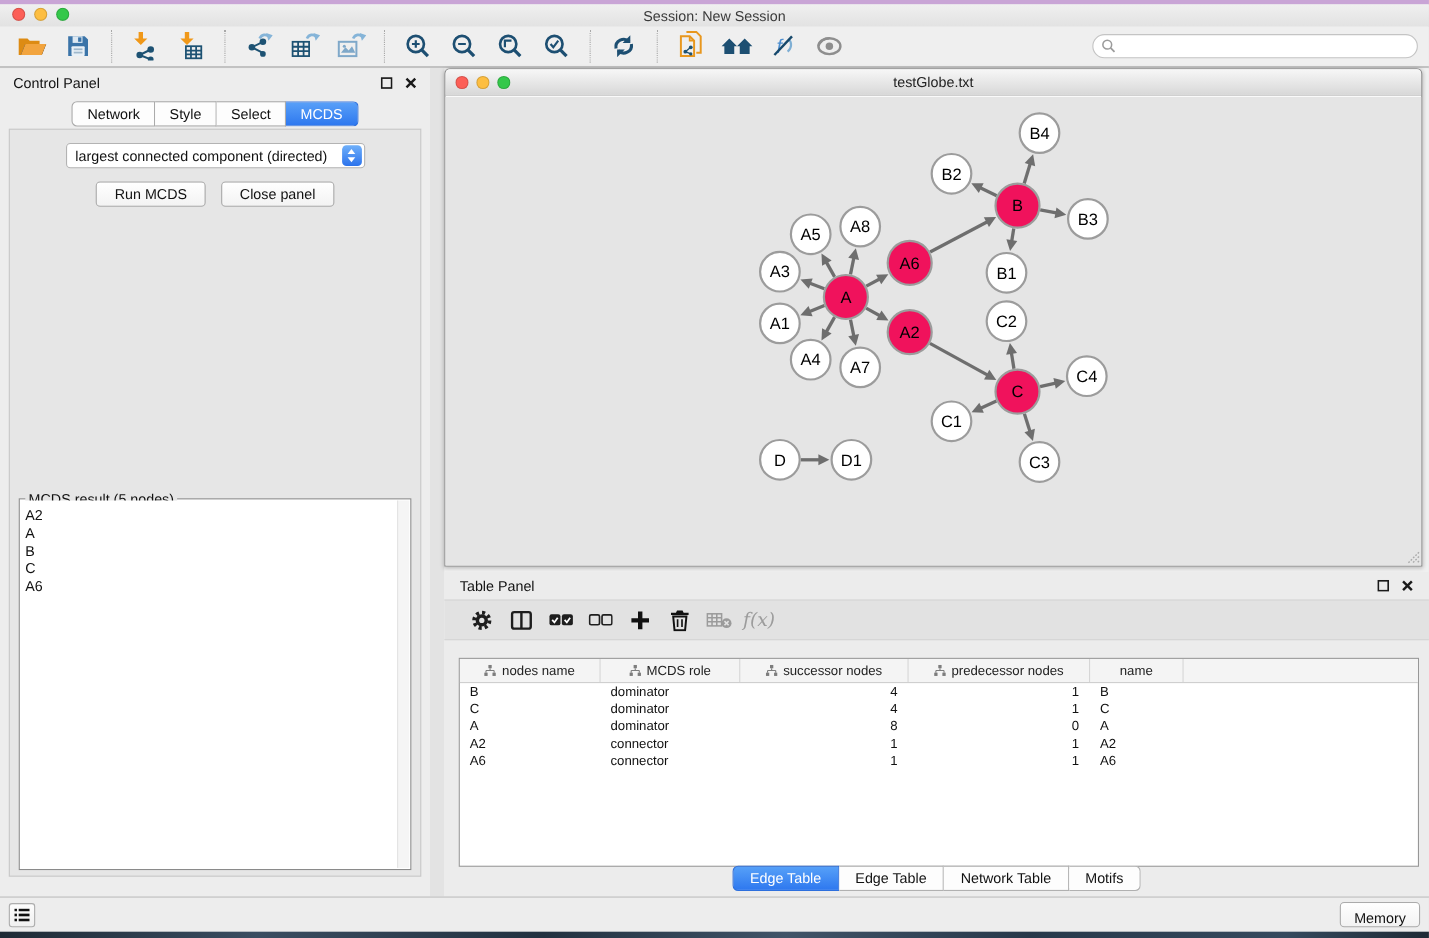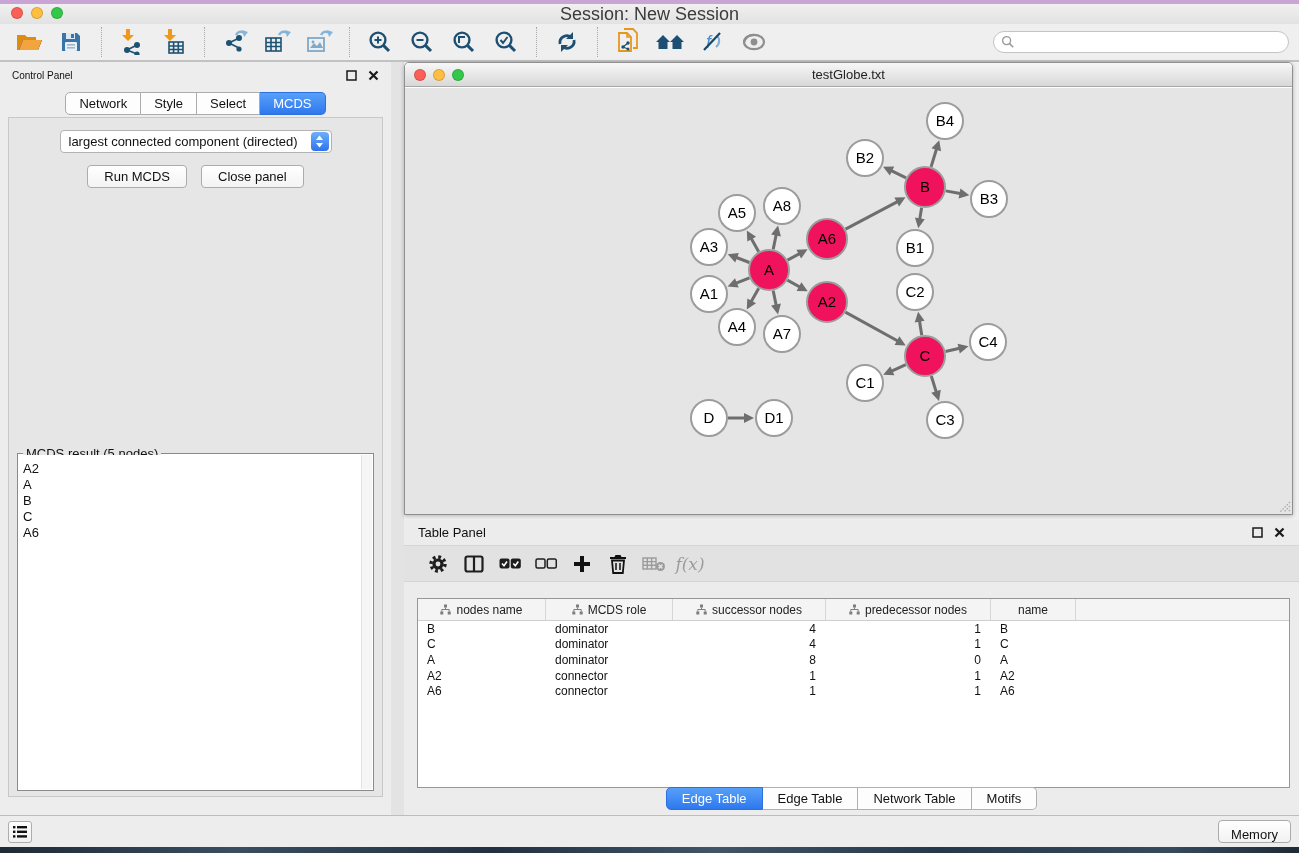--- a/index.html
+++ b/index.html
@@ -2,38 +2,38 @@
 <html><head>
 <meta charset="utf-8">
 <style>
   * { margin:0; padding:0; box-sizing:border-box; }
   html,body { width:1299px; height:853px; overflow:hidden; }
   body { font-family:"Liberation Sans", sans-serif; background:#222; cursor:default; -webkit-user-select:none; user-select:none; }
   #app { position:absolute; inset:0; background:#ECECEC; }
 
   
   .desktop-top { height:4px; background:#C9A5D6; }
-  .titlebar { height:20px; background:linear-gradient(#F0F0F0,#E2E2E2); position:relative; display:flex; align-items:center; justify-content:center; font-size:18px; color:#3B3B3B; }
+  .titlebar { height:20px; background:linear-gradient(#F0F0F0,#E2E2E2); position:relative; display:flex; align-items:center; justify-content:center; font-size:13px; color:#3B3B3B; }
   .traffic { position:absolute; left:11px; top:3px; display:flex; gap:8px; }
   .tl { width:12px; height:12px; border-radius:50%; border:1px solid rgba(0,0,0,.15); }
   .tl.red{ background:#FC5F57; } .tl.yellow{ background:#FDBE41; } .tl.green{ background:#34C84A; }
 
   
   .toolbar { height:38px; background:#EFEFEF; border-bottom:2px solid #C2C2C2; display:flex; align-items:center; padding:0 10px 0 8px; }
   .tbtn { width:36px; height:30px; display:flex; align-items:center; justify-content:center; margin:0 3px; }
   .tsep { width:1px; height:30px; border-left:1px dotted #A8A8A8; margin:0 9px; }
   .search-wrap { margin-left:auto; width:296px; height:22px; background:#fff; border:1px solid #C4C4C4; border-radius:12px; display:flex; align-items:center; padding-left:7px; }
   .search-wrap input { border:none; outline:none; flex:1; height:18px; font-size:12px; background:transparent; font-family:"Liberation Sans",sans-serif; }
 
   
   .main { position:absolute; top:62px; bottom:38px; left:0; right:0; display:flex; }
 
   
   .control-panel { width:391px; background:#EDEDED; position:relative; }
-  .cp-header { height:26px; display:flex; align-items:center; padding:0 12px; font-size:10px; color:#111; }
+  .cp-header { height:26px; display:flex; align-items:center; padding:0 12px; font-size:13px; color:#111; }
   .cp-header .sp { flex:1; }
   .cp-tabs { display:flex; justify-content:center; margin-top:4px; }
   .cp-tab { font-size:13px; padding:3px 13px; background:#FDFDFD; border:1px solid #ABABAB; border-left:none; color:#111; }
   .cp-tab:first-child { border-left:1px solid #ABABAB; border-radius:5px 0 0 5px; }
   .cp-tab:last-child { border-radius:0 5px 5px 0; }
   .cp-tab.active { background:linear-gradient(#59A0F8,#2E78EF); border-color:#2D6FDD; color:#fff; }
   .cp-body { position:absolute; left:8px; right:8px; top:55px; bottom:18px; background:#E6E6E6; border:1px solid #C8C8C8; }
   .opt-label { text-align:center; margin-top:20px; font-size:13px; color:#111; }
   .opt-select { margin:12px auto 0; width:272px; height:23px; background:#fff; border:1px solid #B3B3B3; border-radius:4px; display:flex; align-items:center; position:relative; }
   .opt-select .val { flex:1; font-size:13px; padding-left:8px; color:#111; white-space:nowrap; overflow:hidden; }

